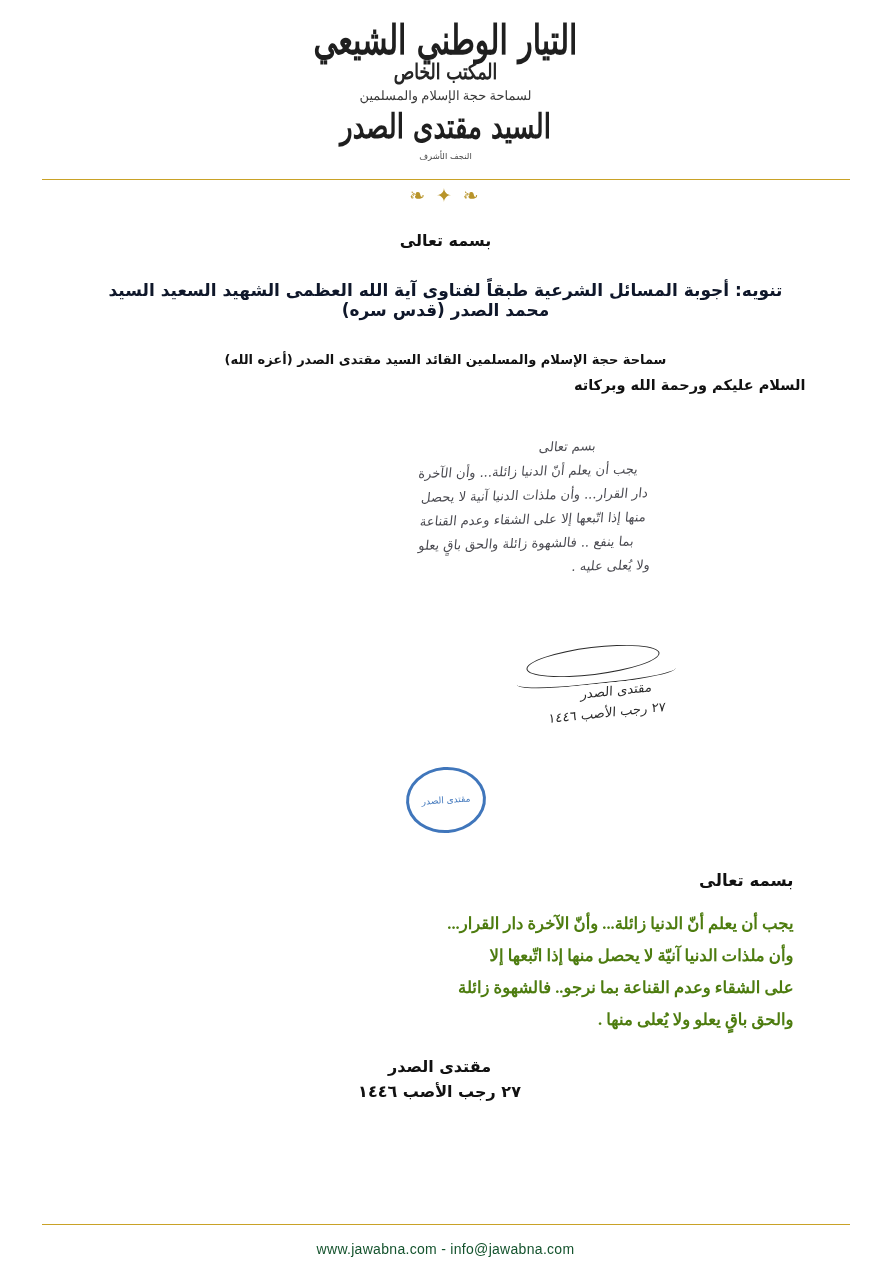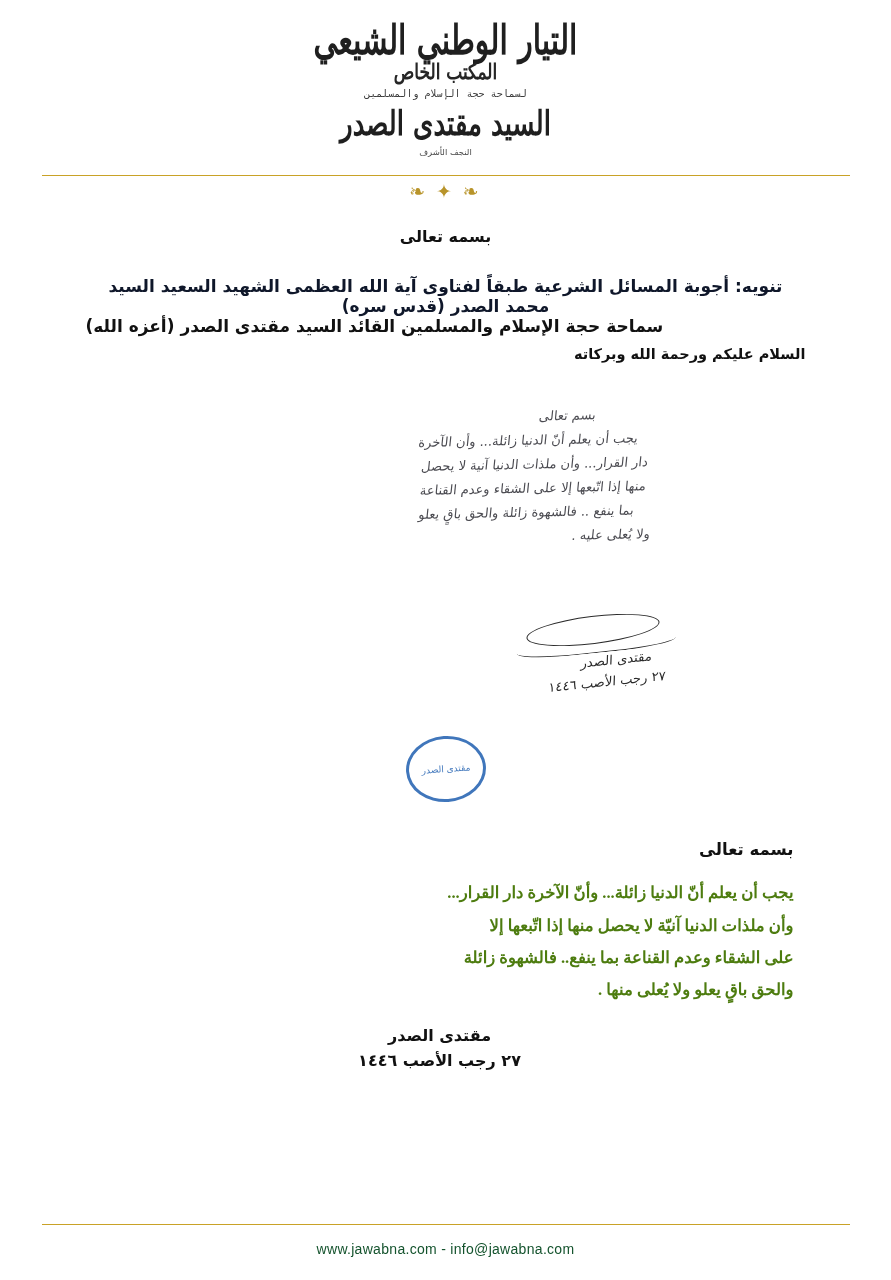--- a/index.html
+++ b/index.html
@@ -43,22 +43,22 @@
   .lh-line2 {
     font-family: "DejaVu Serif", serif;
     font-size: 17px;
     font-weight: bold;
     color: #262626;
     display: block;
     transform: scaleY(1.25);
     margin-top: 8px;
   }
   .lh-line3 {
-    font-family: Liberation Mono, monospace;
-    font-size: 10px;
+    font-family: Liberation Serif, serif;
+    font-size: 13px;
     color: #3a3a3a;
     display: block;
     margin-top: 7px;
     letter-spacing: 0.5px;
   }
   .lh-line4 {
     font-family: "DejaVu Serif", serif;
     font-size: 26px;
     font-weight: bold;
     color: #1f1f1f;
@@ -106,24 +106,25 @@
   }
   .note-line {
     text-align: center;
     font-size: 17px;
     font-weight: bold;
     color: #0f172a;
     margin-top: 30px;
     font-family: "DejaVu Sans", sans-serif;
   }
   .addressee {
-    text-align: left;
-    font-size: 17px;
-    font-weight: bold;
-    color: #111;
+    text-align: center;
+    font-size: 13px;
+    font-weight: bold;
+    color: #111;
+    margin-top: 32px;
     font-family: "DejaVu Sans", sans-serif;
   }
   .greeting {
     font-size: 14.5px;
     font-weight: bold;
     color: #111;
     margin-top: 10px;
     font-family: "DejaVu Sans", sans-serif;
   }
   .question {
@@ -332,21 +333,21 @@
 
     <div class="stamp-wrap">
       <div class="stamp">مقتدى الصدر</div>
     </div>
   </div>
 
   <div class="transcript">
     <div class="tr-basmala">بسمه تعالى</div>
     <div class="tr-line">يجب أن يعلم أنّ الدنيا زائلة... وأنّ الآخرة دار القرار...</div>
     <div class="tr-line">وأن ملذات الدنيا آنيّة لا يحصل منها إذا اتّبعها إلا</div>
-    <div class="tr-line">على الشقاء وعدم القناعة بما ينفع.. فالشهوة زائلة</div>
+    <div class="tr-line">على الشقاء وعدم القناعة بما نرجو.. فالشهوة زائلة</div>
     <div class="tr-line">والحق باقٍ يعلو ولا يُعلى منها .</div>
     <div class="tr-sign">مقتدى الصدر</div>
     <div class="tr-date">٢٧ رجب الأصب ١٤٤٦</div>
   </div>
 
   <div class="footer">
     <div class="footer-rule"></div>
     <div class="footer-text">www.jawabna.com - info@jawabna.com</div>
   </div>
 

